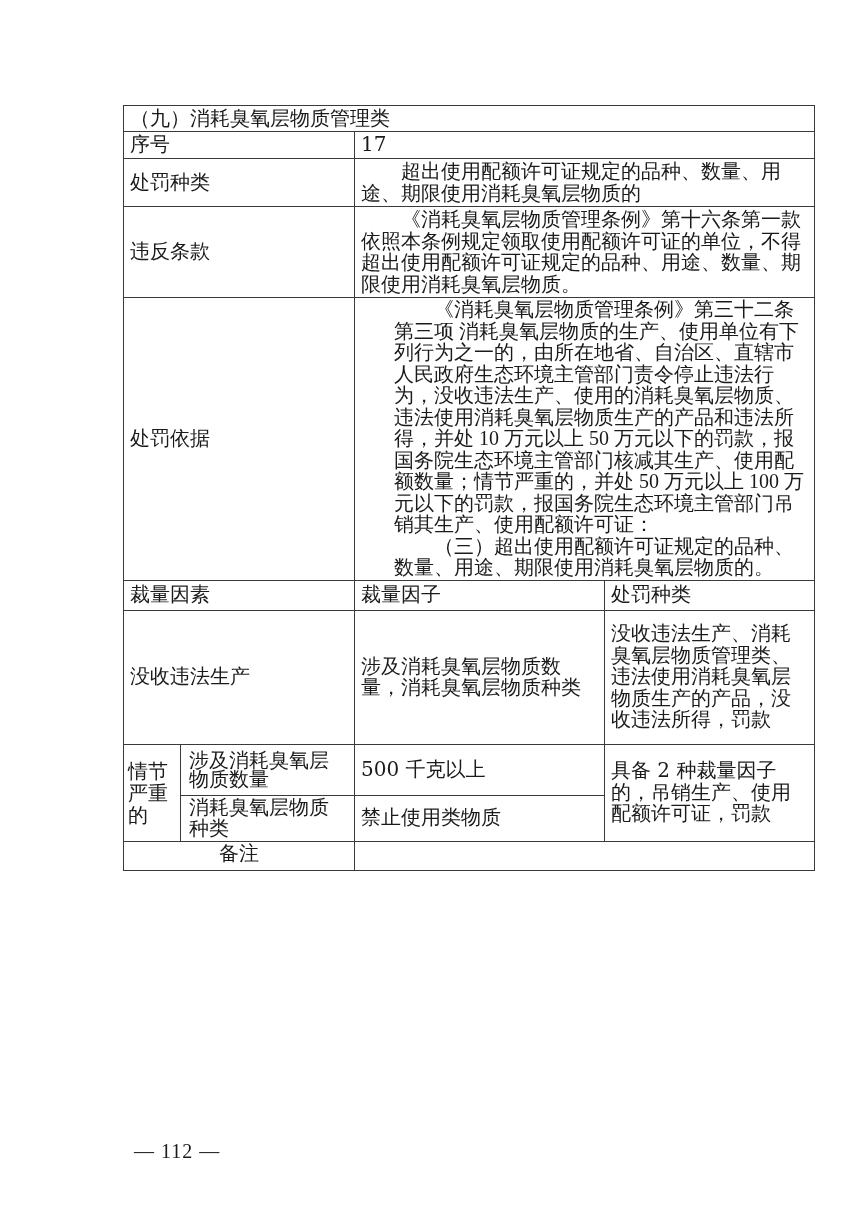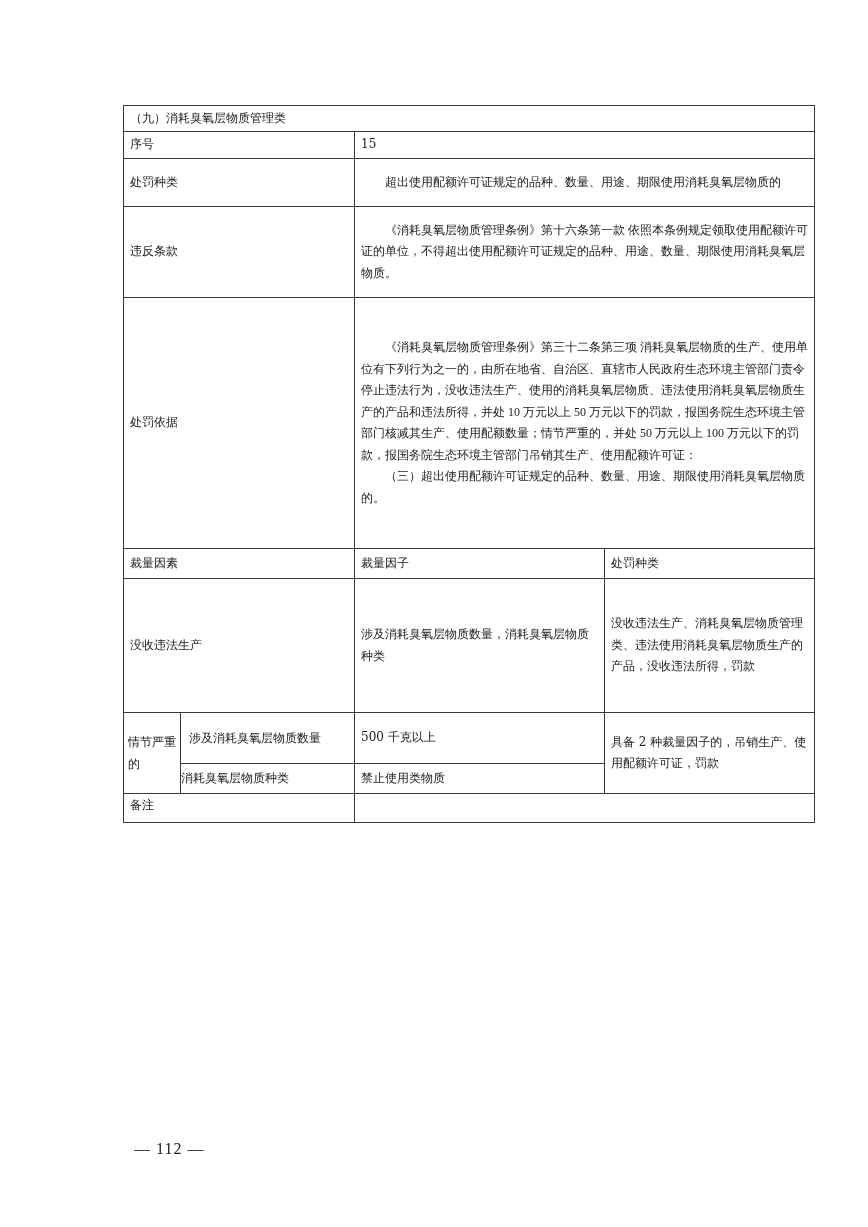--- a/index.html
+++ b/index.html
@@ -5,53 +5,53 @@
     html, body { margin: 0; padding: 0; background: #ffffff; }
     body {
       width: 868px; height: 1227px; position: relative; overflow: hidden;
       font-family: "DejaVu Serif", "Liberation Serif", serif;
       color: #1a1a1a;
     }
     table.doc {
       position: absolute; left: 123px; top: 105px;
       border-collapse: collapse; table-layout: fixed;
       width: 691px;
-      font-size: 12px; line-height: 21.5px;
+      font-size: 20px; line-height: 21.5px;
     }
     table.doc td {
       border: 1px solid #3a3a3a;
       padding: 1px 6px 1px 6px;
       vertical-align: middle;
       word-break: break-all;
     }
     .indent { text-indent: 2em; font-family: Liberation Serif, serif; }
-    .para { display: block; }
+    .para { display: block; margin-left: 33px; }
     .page-num {
       position: absolute; left: 134px; top: 1140px;
-      font-size: 16px; letter-spacing: 1px;
+      font-size: 20px; letter-spacing: 1px;
       font-family: "Liberation Serif", serif;
     }
   </style>
 </head>
 <body>
 
 <table class="doc">
   <colgroup>
     <col style="width:57px">
     <col style="width:174px">
     <col style="width:250px">
     <col style="width:210px">
   </colgroup>
   <tbody>
       <tr style="height:26px">
     <td colspan="4">（九）消耗臭氧层物质管理类</td>
   </tr>
   <tr style="height:27px">
     <td colspan="2">序号</td>
-    <td colspan="2">15</td>
+    <td colspan="2">17</td>
   </tr>
   <tr style="height:48px">
     <td colspan="2">处罚种类</td>
     <td colspan="2" class="indent">超出使用配额许可证规定的品种、数量、用途、期限使用消耗臭氧层物质的</td>
   </tr>
   <tr style="height:91px">
     <td colspan="2">违反条款</td>
     <td colspan="2" class="indent">《消耗臭氧层物质管理条例》第十六条第一款 依照本条例规定领取使用配额许可证的单位，不得超出使用配额许可证规定的品种、用途、数量、期限使用消耗臭氧层物质。</td>
   </tr>
   <tr style="height:251px">
@@ -71,23 +71,23 @@
     <td>涉及消耗臭氧层物质数量，消耗臭氧层物质种类</td>
     <td>没收违法生产、消耗臭氧层物质管理类、违法使用消耗臭氧层物质生产的产品，没收违法所得，罚款</td>
   </tr>
   <tr style="height:51px">
     <td rowspan="2" style="padding:8px 4px; line-height:22px;">情节严重的</td>
     <td style="line-height:19px; padding-left:8px;margin-left:28px;">涉及消耗臭氧层物质数量</td>
     <td>500 千克以上</td>
     <td rowspan="2">具备 2 种裁量因子的，吊销生产、使用配额许可证，罚款</td>
   </tr>
   <tr style="height:30px">
-    <td style="padding-left:0;">消耗臭氧层物质种类</td>
+    <td style="padding-left:8px;">消耗臭氧层物质种类</td>
     <td>禁止使用类物质</td>
   </tr>
   <tr style="height:29px">
-    <td colspan="2" style="vertical-align:top;">备注</td>
+    <td colspan="2" style="vertical-align:top;text-align:center;">备注</td>
     <td colspan="2"></td>
   </tr>
 </tbody>
   </table>
 
 <div class="page-num">— 112 —</div>
 
 </body></html>

